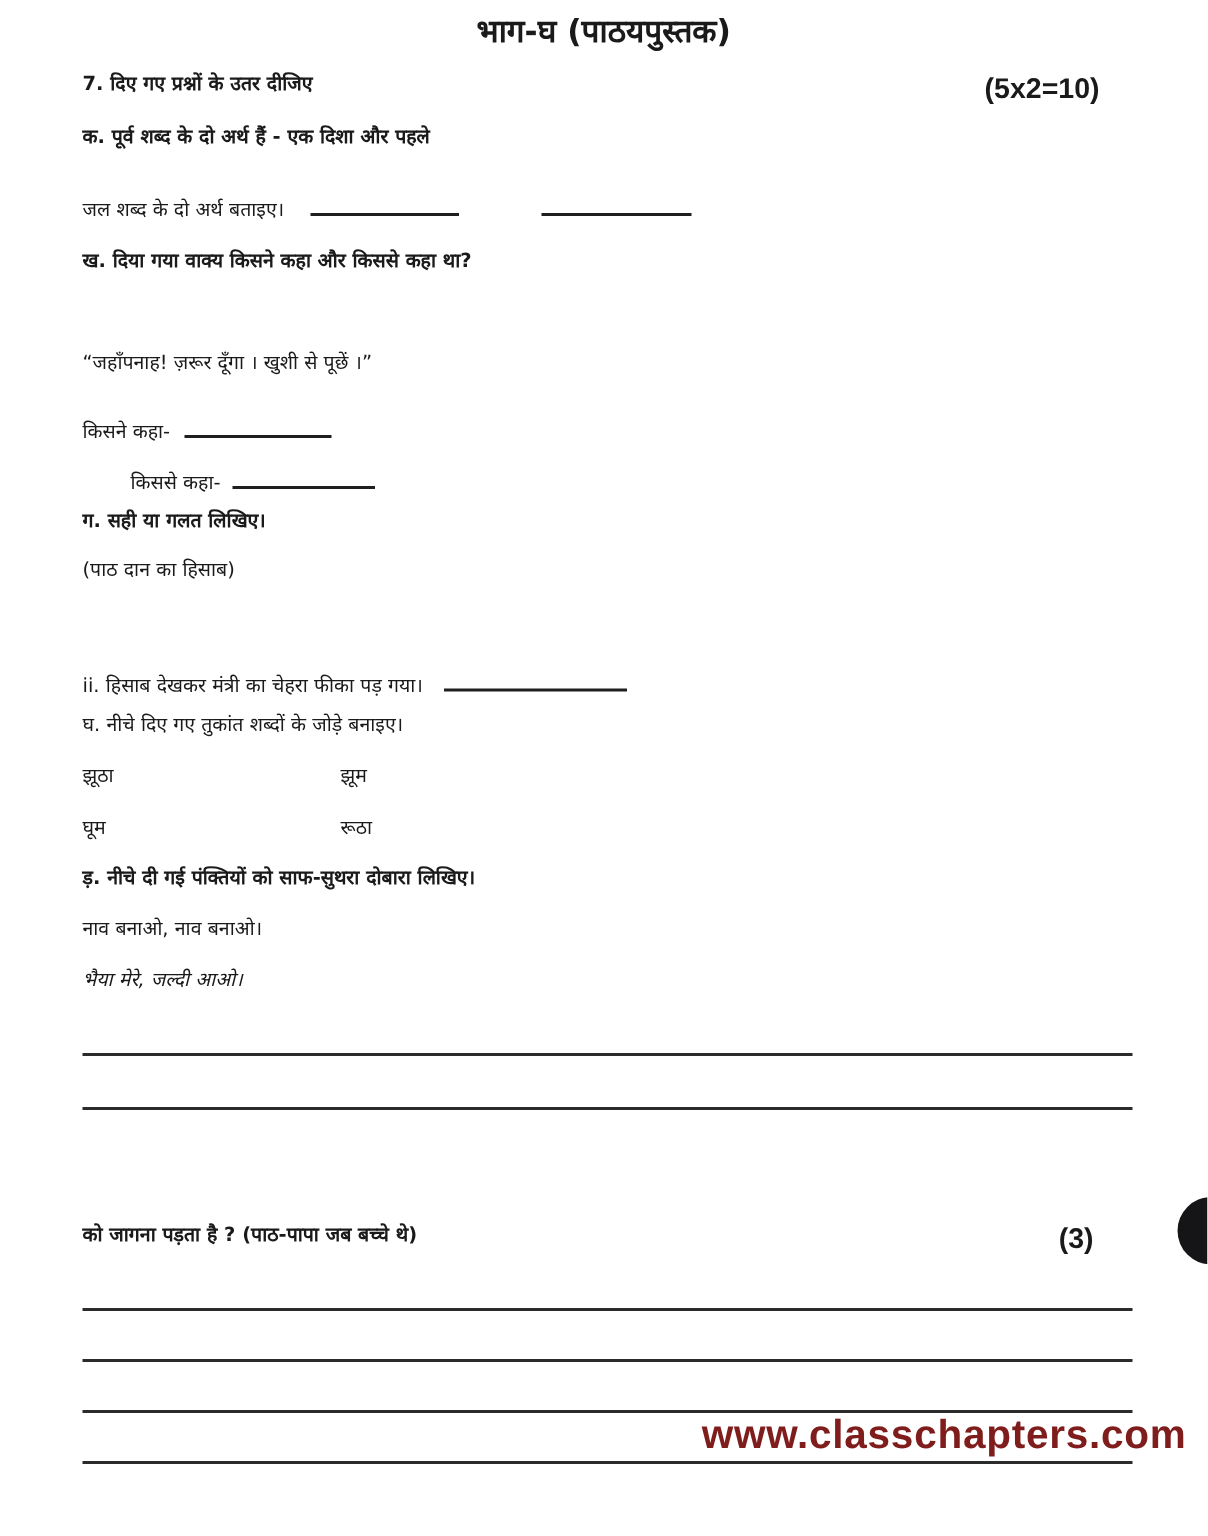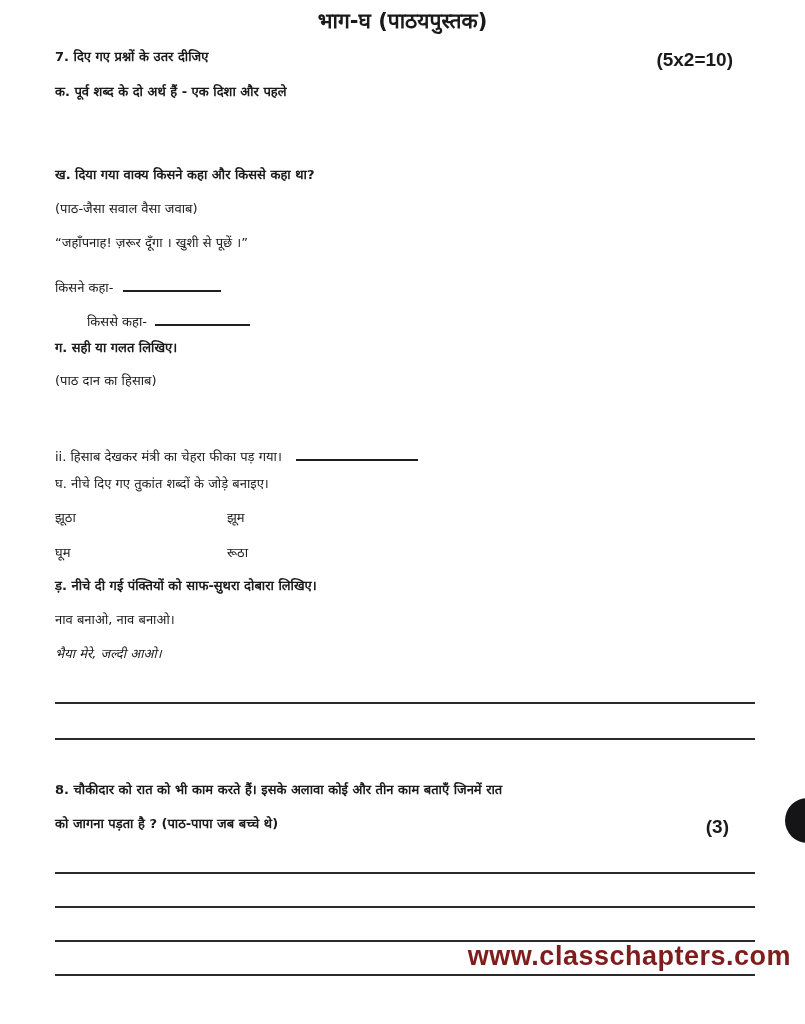--- a/index.html
+++ b/index.html
@@ -62,23 +62,25 @@
 
 <div class="page">
 
   <div class="row b center" style="top:8px;font-size:21px;">भाग-घ (पाठयपुस्तक)</div>
 
   <div class="row b" style="top:49px;">7. दिए गए प्रश्नों के उतर दीजिए</div>
   <div class="marks" style="top:49px;right:72px;">(5x2=10)</div>
 
   <div class="row b" style="top:84px;">क. पूर्व शब्द के दो अर्थ हैं - एक दिशा और पहले</div>
 
+  <div class="row" style="top:125px;">
+    <span>जल शब्द के दो अर्थ बताइए।</span><span class="blank" style="width:99px;margin-left:18px;"></span><span class="blank" style="width:100px;margin-left:55px;"></span>
+  </div>
 
   <div class="row b" style="top:167px;">ख. दिया गया वाक्य किसने कहा और किससे कहा था?</div>
-  <div class="row" style="top:201px;">(पाठ-जैसा सवाल वैसा जवाब)</div>
   <div class="row" style="top:235px;">“जहाँपनाह! ज़रूर दूँगा । खुशी से पूछें ।”</div>
 
   <div class="row" style="top:273px;">
     <span>किसने कहा-</span><span class="blank" style="width:98px;margin-left:10px;"></span>
   </div>
   <div class="row" style="top:307px;margin-left:32px;">
     <span>किससे कहा-</span><span class="blank" style="width:95px;margin-left:8px;"></span>
   </div>
 
   <div class="row b" style="top:340px;">ग. सही या गलत लिखिए।</div>
@@ -99,21 +101,20 @@
     <span class="pair-right">रूठा</span>
   </div>
 
   <div class="row b" style="top:578px;">ड़. नीचे दी गई पंक्तियों को साफ-सुथरा दोबारा लिखिए।</div>
   <div class="row" style="top:612px;">नाव बनाओ, नाव बनाओ।</div>
   <div class="row" style="top:646px;font-style:italic;">भैया मेरे, जल्दी आओ।</div>
 
   <div class="hline" style="top:702px;"></div>
   <div class="hline" style="top:738px;"></div>
 
-  <div class="row b" style="top:782px;">8. चौकीदार को रात को भी काम करते हैं। इसके अलावा कोई और तीन काम बताएँ जिनमें रात</div>
   <div class="row b" style="top:816px;">को जागना पड़ता है ? (पाठ-पापा जब बच्चे थे)</div>
   <div class="marks" style="top:816px;right:76px;">(3)</div>
 
   <div class="hline" style="top:872px;"></div>
   <div class="hline" style="top:906px;"></div>
   <div class="hline" style="top:940px;"></div>
   <div class="hline" style="top:974px;"></div>
 
   <div class="watermark">www.classchapters.com</div>
 

